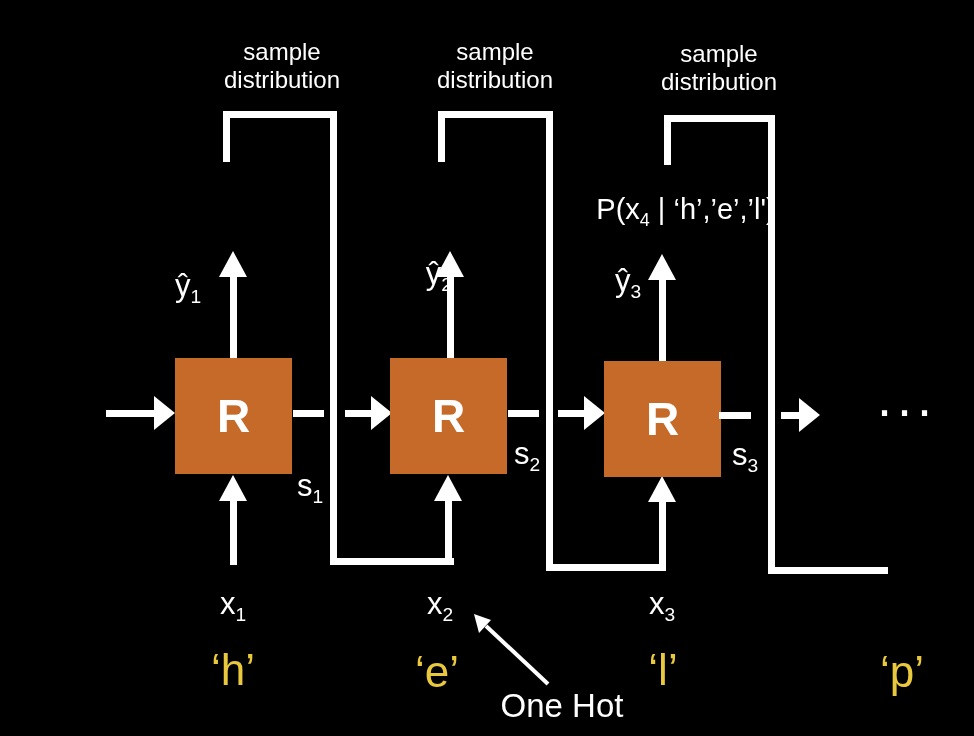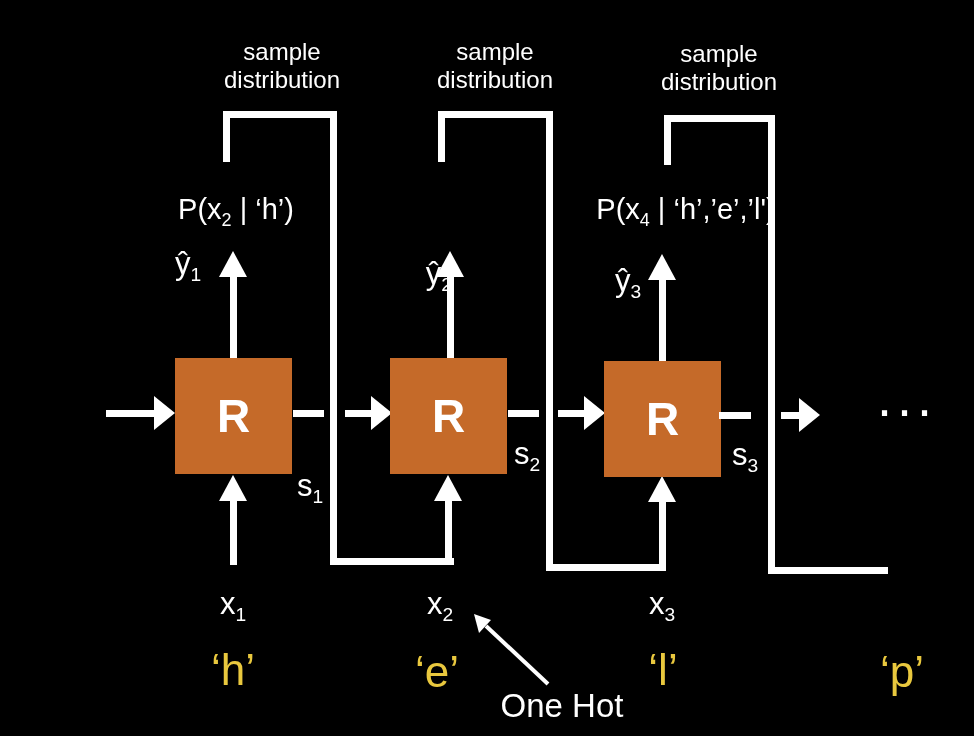--- a/index.html
+++ b/index.html
@@ -47,25 +47,22 @@
     <span style="display:block">distribution</span>
   </div>
 
   <div class="ln" style="left:223px;top:111px;width:114px;height:7px;"></div>
   <div class="ln" style="left:223px;top:111px;width:7px;height:51px;"></div>
   <div class="ln" style="left:330px;top:111px;width:7px;height:454px;"></div>
   <div class="ln" style="left:330px;top:558px;width:124px;height:7px;"></div>
   <div class="ln" style="left:445px;top:501px;width:7px;height:64px;"></div>
   <div class="hd-u" style="left:434px;top:475px;"></div>
 
-  <div class="lbl prob" style="left:116px;top:193px;">
-    <span>P(x</span><sub class="sb">2</sub><span> | ‘h’)</span>
-  </div>
 
-  <div class="lbl sym" style="left:148px;top:246px;width:80px;">
+  <div class="lbl sym" style="left:148px;top:268px;width:80px;">
     <span>ŷ</span><sub class="sb">1</sub>
   </div>
   <div class="ln" style="left:230px;top:277px;width:7px;height:81px;"></div>
   <div class="hd-u" style="left:219px;top:251px;"></div>
 
   <div class="rbox" style="left:175px;top:358px;">
     <span>R</span>
   </div>
 
   <div class="ln" style="left:106px;top:410px;width:48px;height:7px;"></div>

